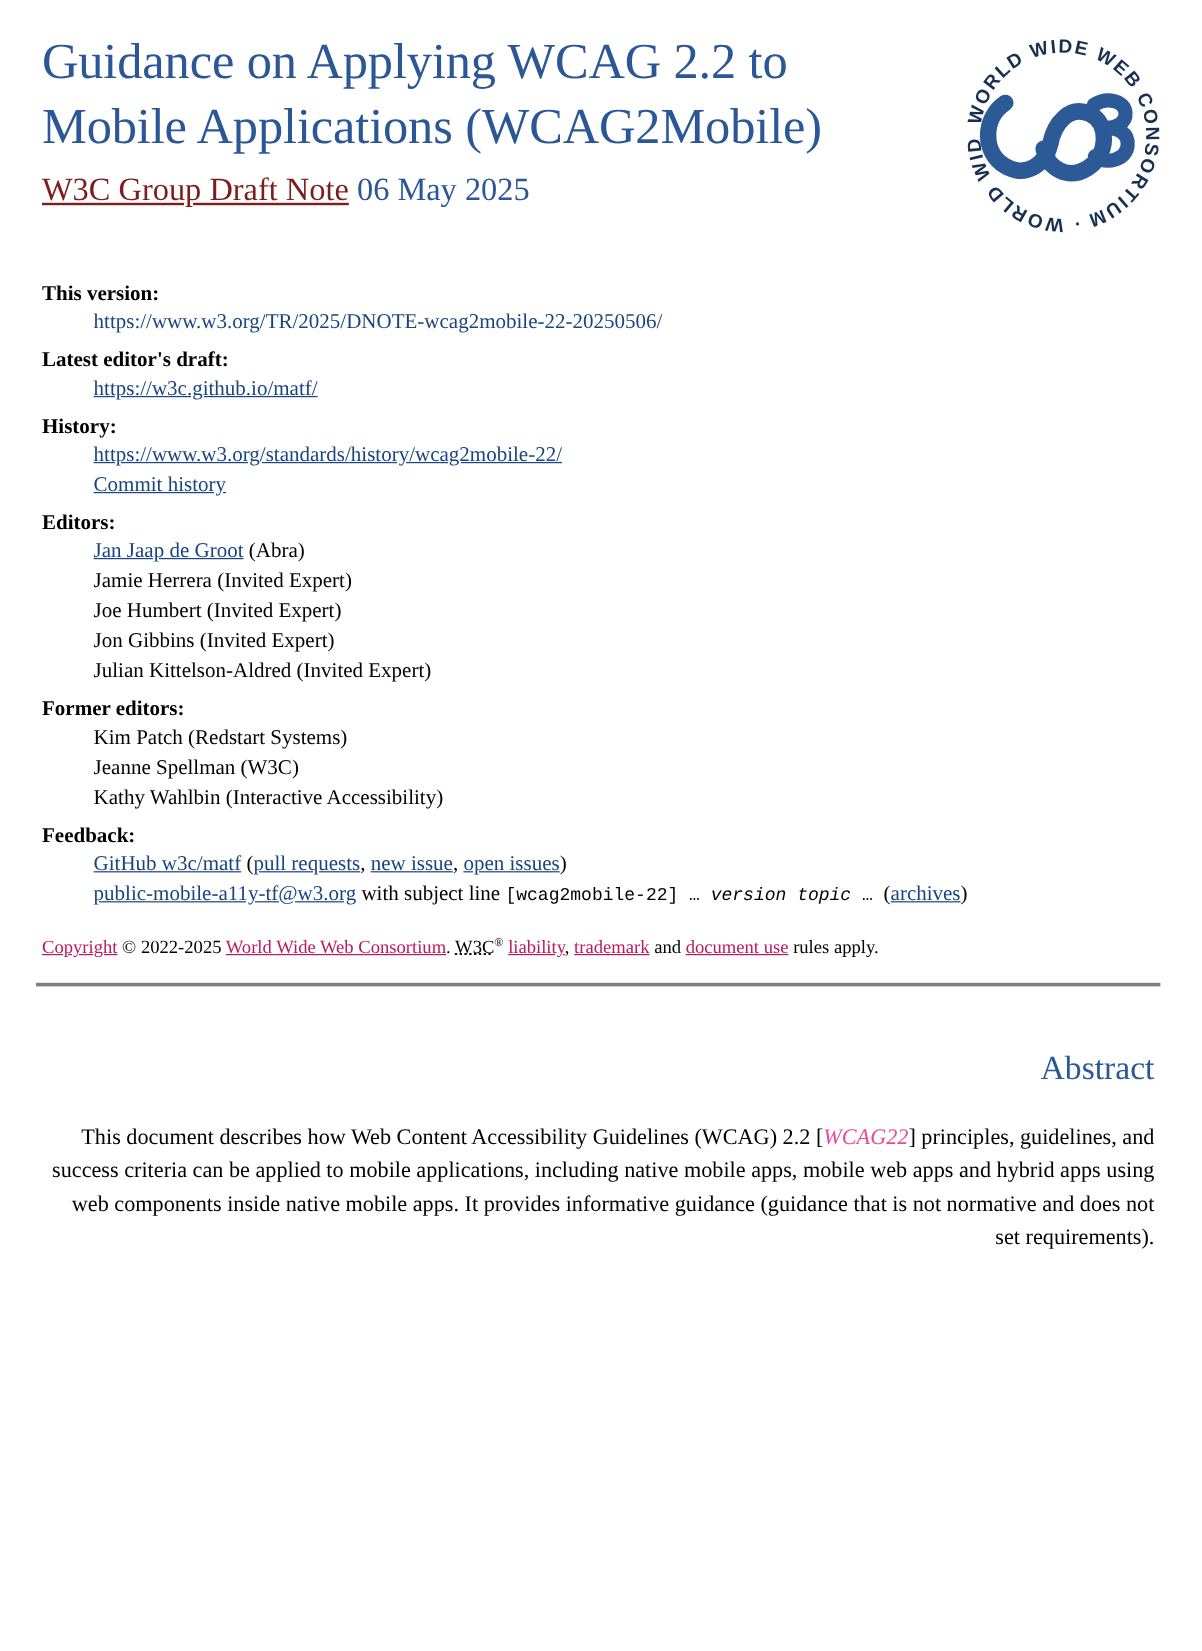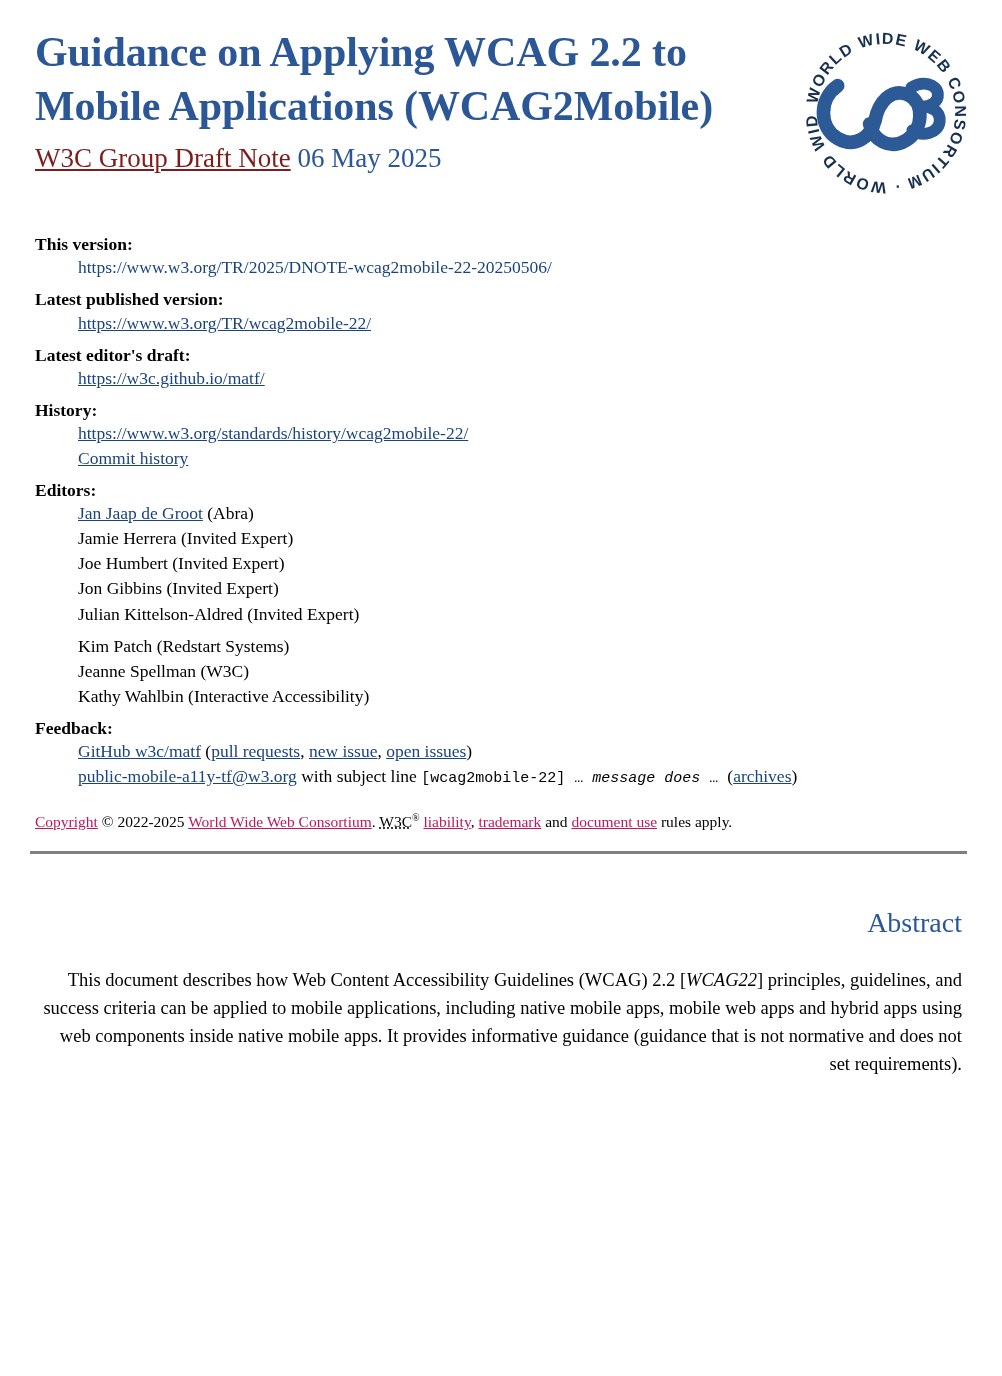--- a/index.html
+++ b/index.html
@@ -36,21 +36,21 @@
     right: 25px;
     width: 182px;
     height: 182px;
   }
   .logo-wrap svg { display: block; width: 182px; height: 182px; }
 
   h1.doc-title {
     margin: 0;
     padding: 0;
     font-family: "Liberation Serif", "DejaVu Serif", serif;
-    font-weight: bold;
+    font-weight: normal;
     font-size: 42px;
     line-height: 1.28;
     color: #2b5797;
     letter-spacing: -0.1px;
     max-width: 740px;
   }
 
   h2.subtitle {
     margin: 8px 0 0 0;
     padding: 0;
@@ -160,21 +160,21 @@
   }
   p.body-text {
     margin: 26px 0 0 0;
     padding: 0;
     font-size: 18.5px;
     line-height: 1.52;
     color: #000;
     max-width: 930px;
   }
   .ref-link {
-    color: #000000;
+    color: #ec4899;
     font-style: italic;
     text-decoration: none;
   }
 </style>
 </head>
 <body>
 
 <div class="page">
 
   <div class="head">
@@ -206,24 +206,20 @@
   <div class="details">
 
 
     <dl class="doc-meta">
 
       <div class="grp">
         <dt>This version:</dt>
         <dd><a class="plain" href="#">https://www.w3.org/TR/2025/DNOTE-wcag2mobile-22-20250506/</a></dd>
       </div>
 
-      <div class="grp">
-        <dt>Latest published version:</dt>
-        <dd><a class="ul" href="#">https://www.w3.org/TR/wcag2mobile-22/</a></dd>
-      </div>
 
       <div class="grp">
         <dt>Latest editor's draft:</dt>
         <dd><a class="ul" href="#">https://w3c.github.io/matf/</a></dd>
       </div>
 
       <div class="grp">
         <dt>History:</dt>
         <dd><a class="ul" href="#">https://www.w3.org/standards/history/wcag2mobile-22/</a></dd>
         <dd><a class="ul" href="#">Commit history</a></dd>
@@ -232,29 +228,30 @@
       <div class="grp">
         <dt>Editors:</dt>
         <dd><a class="ul" href="#">Jan Jaap de Groot</a><span> (Abra)</span></dd>
         <dd>Jamie Herrera (Invited Expert)</dd>
         <dd>Joe Humbert (Invited Expert)</dd>
         <dd>Jon Gibbins (Invited Expert)</dd>
         <dd>Julian Kittelson-Aldred (Invited Expert)</dd>
       </div>
 
       <div class="grp">
+        <dt>Former editors:</dt>
         <dd>Kim Patch (Redstart Systems)</dd>
         <dd>Jeanne Spellman (W3C)</dd>
         <dd>Kathy Wahlbin (Interactive Accessibility)</dd>
       </div>
 
       <div class="grp">
         <dt>Feedback:</dt>
         <dd><a class="ul" href="#">GitHub w3c/matf</a><span> (</span><a class="ul" href="#">pull requests</a><span>, </span><a class="ul" href="#">new issue</a><span>, </span><a class="ul" href="#">open issues</a><span>)</span></dd>
-        <dd><a class="ul" href="#">public-mobile-a11y-tf@w3.org</a><span> with subject line </span><span class="mono">[wcag2mobile-22]</span><span class="mono"> … </span><span class="mono-i">message does</span><span class="mono"> … </span><span>(</span><a class="ul" href="#">archives</a><span>)</span></dd>
+        <dd><a class="ul" href="#">public-mobile-a11y-tf@w3.org</a><span> with subject line </span><span class="mono">[wcag2mobile-22]</span><span class="mono"> … </span><span class="mono-i">version topic</span><span class="mono"> … </span><span>(</span><a class="ul" href="#">archives</a><span>)</span></dd>
       </div>
 
     </dl>
   </div>
 
   <p class="copyright"><a href="#">Copyright</a><span> © 2022-2025 </span><a href="#">World Wide Web Consortium</a><span>. </span><abbr class="w3c-abbr">W3C</abbr><sup>®</sup><span> </span><a href="#">liability</a><span>, </span><a href="#">trademark</a><span> and </span><a href="#">document use</a><span> rules apply.</span></p>
 
   <hr class="rule">
 
   <section class="abstract">

